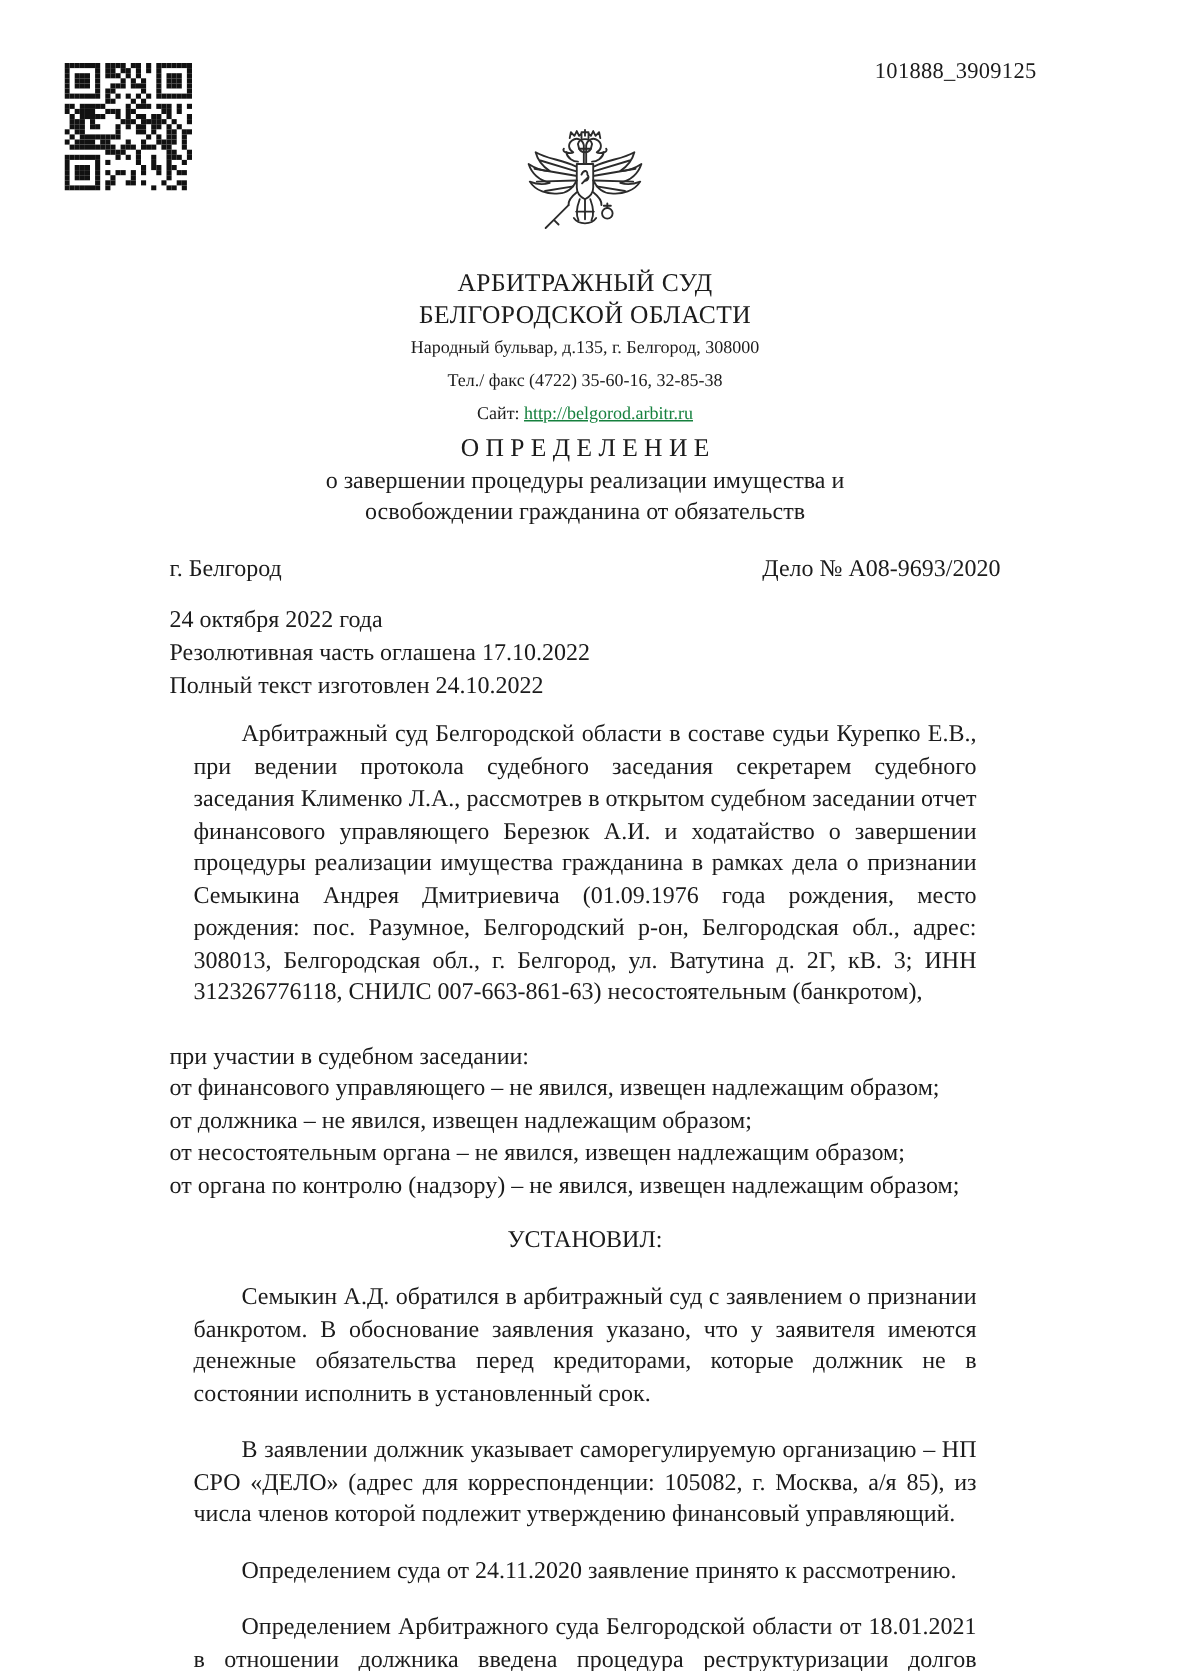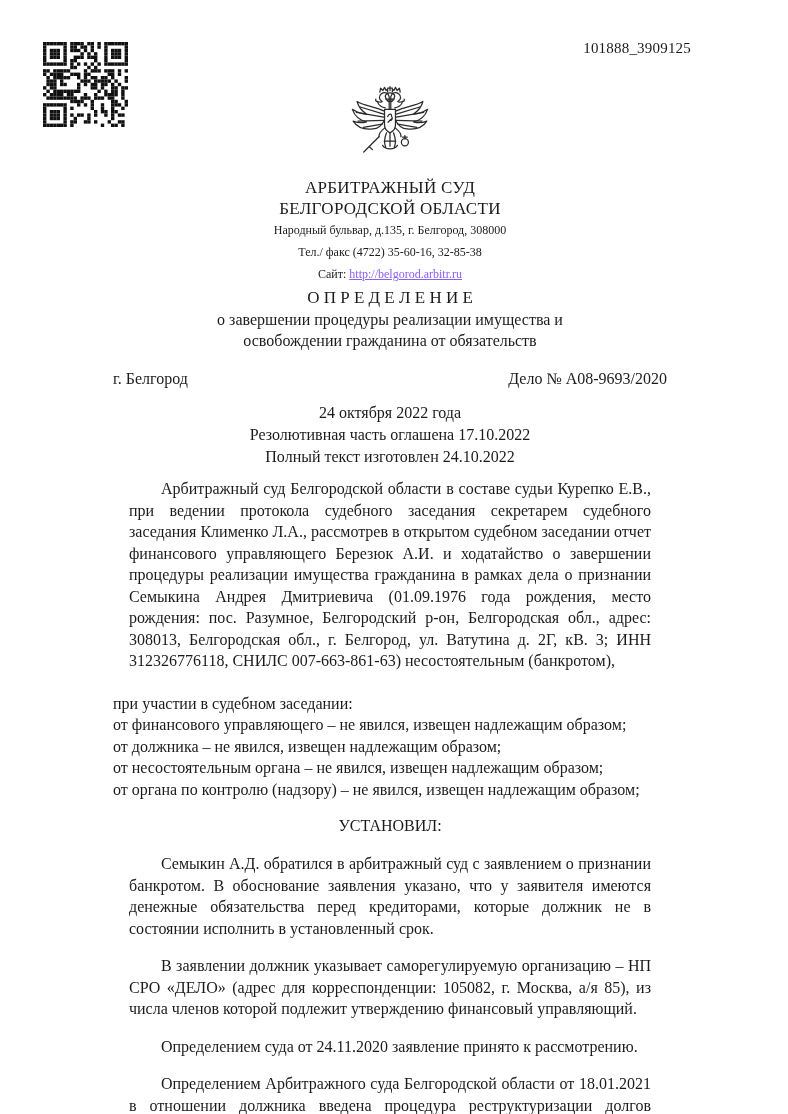--- a/index.html
+++ b/index.html
@@ -8,25 +8,25 @@
     color:#1b1b1b;font-family:"Liberation Serif",serif;font-size:16px;
     overflow:hidden;
   }
   .qr{position:absolute;left:43px;top:42px;width:85px;height:85px;}
   .doc-number{position:absolute;top:40px;right:42px;font-size:15px;letter-spacing:.2px;}
   .content{padding:0 66px 0 113px;}
   .header{text-align:center;padding-top:84px;line-height:21px;}
   .eagle{display:inline-block;margin-bottom:6px;}
   .court{font-size:17px;letter-spacing:.3px;line-height:21px;}
   .hline{line-height:22px;font-size:12px;}
-  .site a{color:#8b5cf6;text-decoration:underline;}
+  .site a{color:#15803d;text-decoration:underline;}
   .doctype{line-height:23px;font-size:17px;margin-top:1px;}
   .subtitle{line-height:21px;}
   .case-line{display:flex;justify-content:space-between;margin-top:17px;line-height:22px;}
-  .date-block{margin-top:12px;line-height:22px;text-align:center;}
+  .date-block{margin-top:12px;line-height:22px;}
   .para{ text-align:justify;text-indent:32px;line-height:21.5px;margin:16px; }
   .para-first{margin-top:10px;}
   .participants{margin-top:21px;line-height:21.5px;}
   .participants div{margin:0;}
   .established{ text-align:center;margin-top:15px;margin-bottom:16px;line-height:22px; }
 </style>
 </head>
 <body>
 
 <div class="page">

